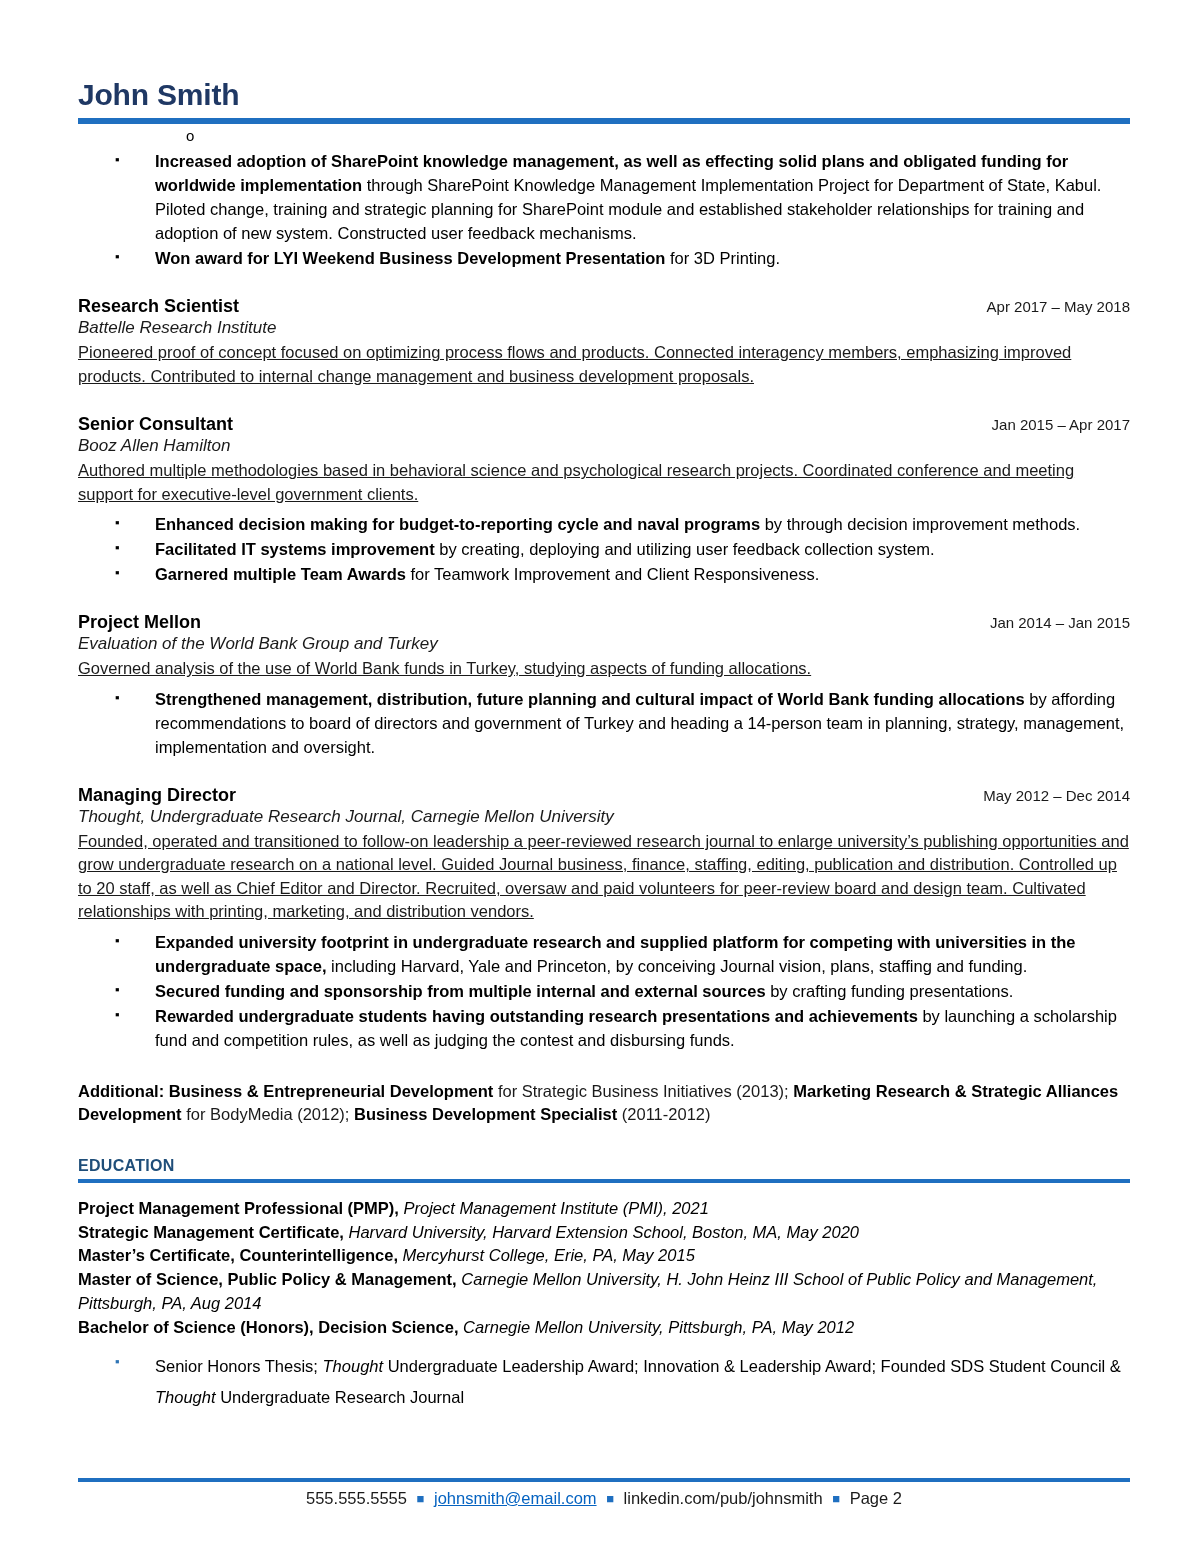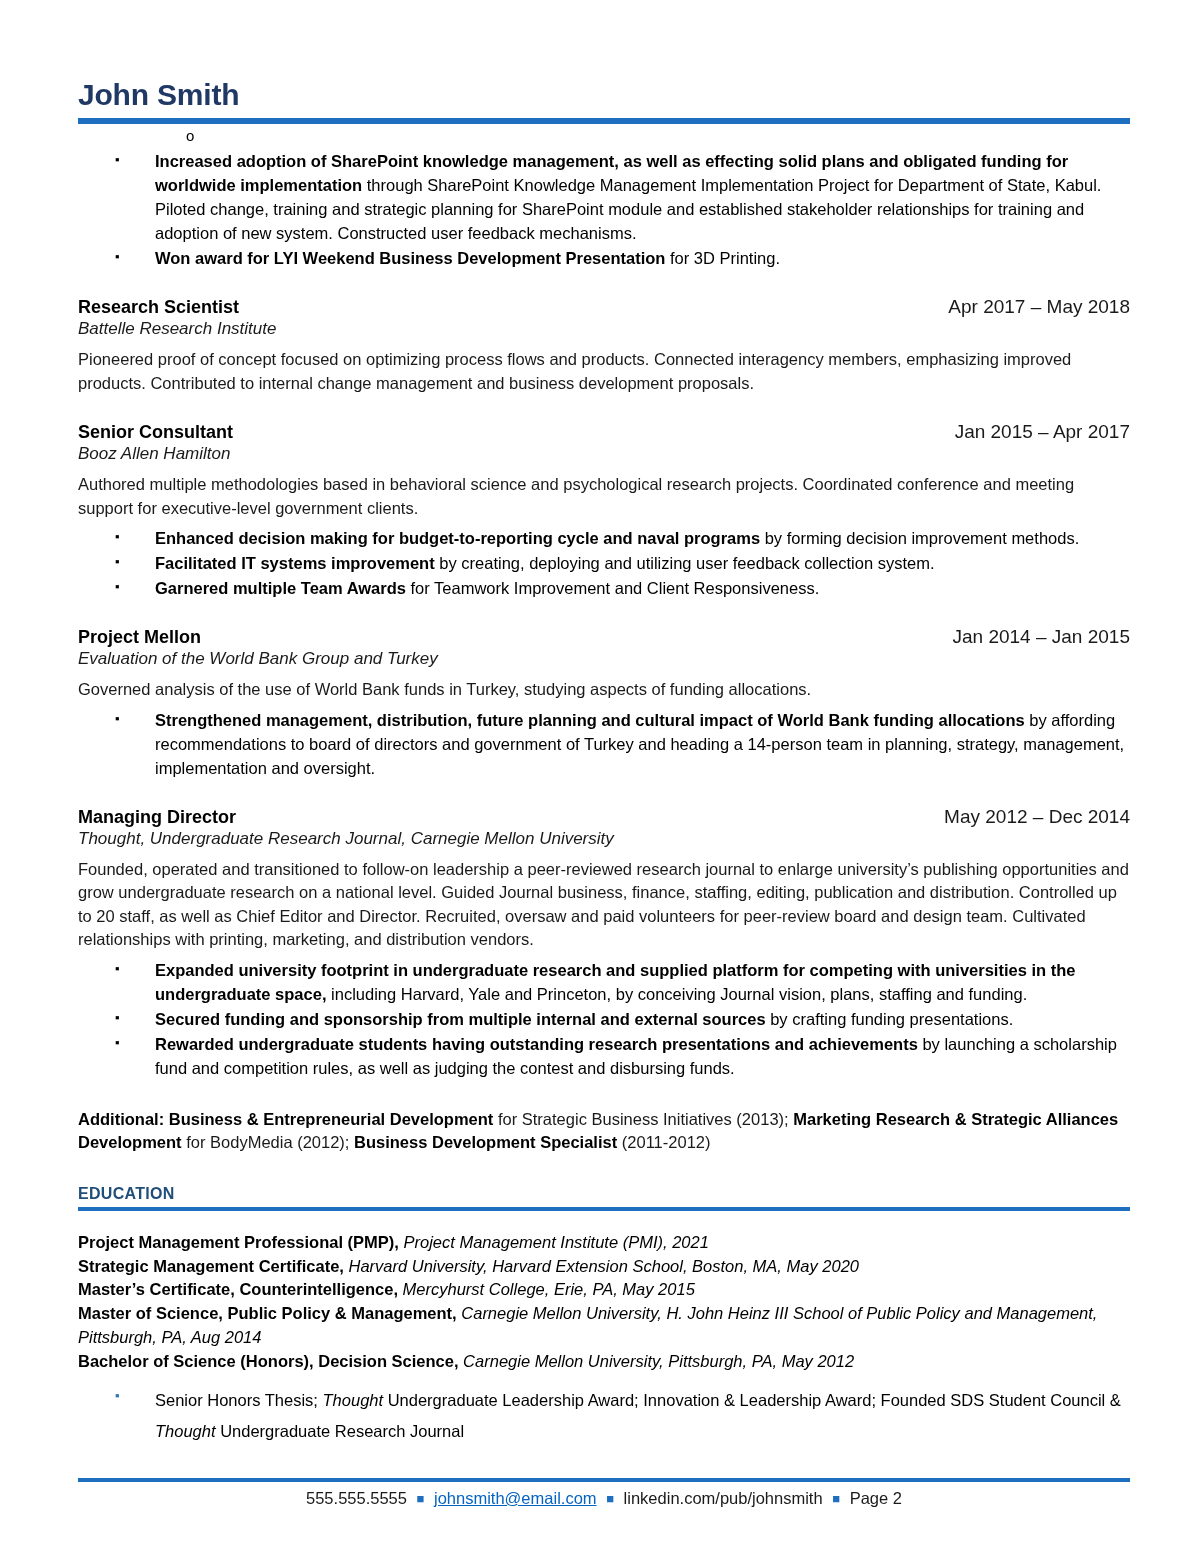--- a/index.html
+++ b/index.html
@@ -79,31 +79,31 @@
     display: flex;
     justify-content: space-between;
     align-items: baseline;
   }
   .job-title {
     font-size: 18px;
     font-weight: bold;
     color: #000;
   }
   .job-dates {
-    font-size: 19px;
+    font-size: 15px;
     color: #1a1a1a;
     white-space: nowrap;
   }
   .job-org {
     font-size: 17px;
     font-style: italic;
     color: #1a1a1a;
     margin-top: 1px;
   }
-  .job-desc { margin-top: 9px; }
+  .job-desc { margin-top: 3px; text-decoration: underline; }
   .job-bullets { margin-top: 6px; }
 
   
   .section { margin-top: 30px; }
   .section-title {
     font-size: 16px;
     font-weight: bold;
     color: #1F4E79;
     letter-spacing: 0.3px;
   }
@@ -111,21 +111,21 @@
     margin-top: 4px;
     height: 4px;
     background: #1F6FC0;
     width: 1052px;
   }
 
   .edu-line {
     font-size: 16.5px;
     line-height: 1.44;
   }
-  .edu-list { margin-top: 20px; }
+  .edu-list { margin-top: 14px; }
 
   .edu-bullets { margin-top: 12px; }
   .edu-bullets .bullet-row { line-height: 1.85; }
 
   
   .footer-wrap {
     position: absolute;
     left: 78px;
     right: 70px;
     bottom: 45px;
@@ -188,21 +188,21 @@
       <div class="job">
         <div class="job-head">
           <div class="job-title">Senior Consultant</div>
           <div class="job-dates">Jan 2015 – Apr 2017</div>
         </div>
         <div class="job-org">Booz Allen Hamilton</div>
         <div class="body-text job-desc">Authored multiple methodologies based in behavioral science and psychological research projects. Coordinated conference and meeting support for executive-level government clients.</div>
         <ul class="bullets job-bullets">
           <li class="bullet-row l1">
             <span class="bullet-mark sq"></span>
-            <span class="bullet-text"><span class="bold">Enhanced decision making for budget-to-reporting cycle and naval programs</span><span> by forming decision improvement methods.</span></span>
+            <span class="bullet-text"><span class="bold">Enhanced decision making for budget-to-reporting cycle and naval programs</span><span> by through decision improvement methods.</span></span>
           </li>
           <li class="bullet-row l1">
             <span class="bullet-mark sq"></span>
             <span class="bullet-text"><span class="bold">Facilitated IT systems improvement</span><span> by creating, deploying and utilizing user feedback collection system.</span></span>
           </li>
           <li class="bullet-row l1">
             <span class="bullet-mark sq"></span>
             <span class="bullet-text"><span class="bold">Garnered multiple Team Awards</span><span> for Teamwork Improvement and Client Responsiveness.</span></span>
           </li>
         </ul>

